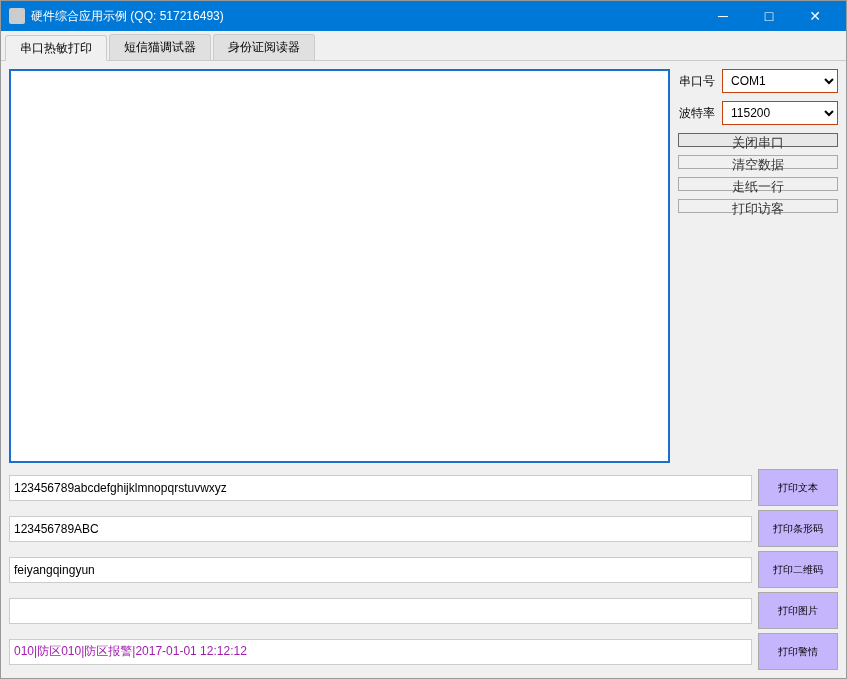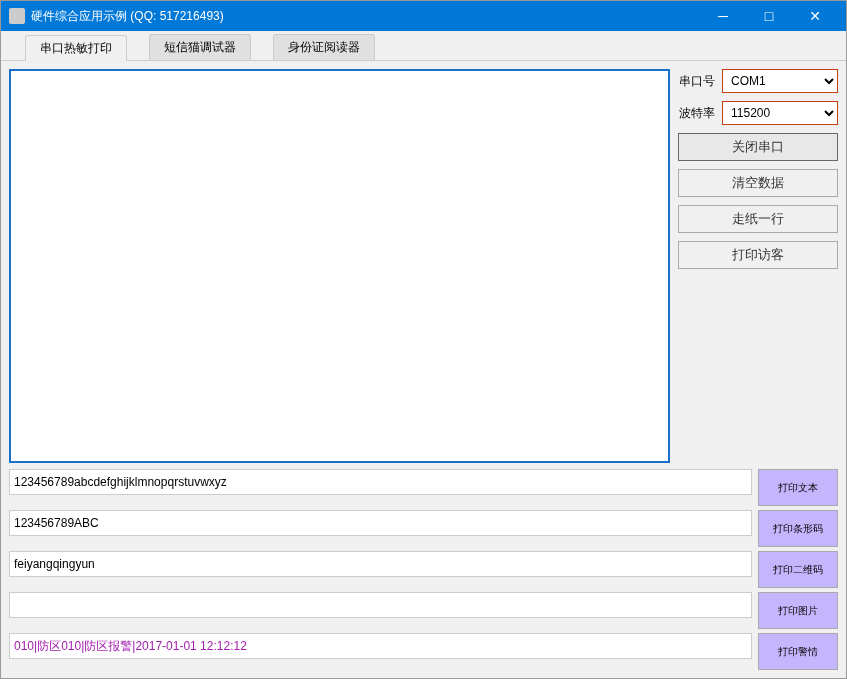--- a/index.html
+++ b/index.html
@@ -80,21 +80,20 @@
       border: 1px solid #ccc;
       border-bottom: none;
       background: #e0e0e0;
       cursor: pointer;
       font-size: 12px;
       margin-right: 2px;
       border-radius: 3px 3px 0 0;
       height: 26px;
       display: flex;
       align-items: center;
-      margin-left: 20px;
     }
 
     .tab.active {
       background: #f0f0f0;
       border-bottom: 1px solid #f0f0f0;
       z-index: 1;
       margin-bottom: -1px;
     }
 
     
@@ -149,21 +148,21 @@
       height: 24px;
       font-size: 12px;
       border: 1px solid #c2410c;
       background: white;
       padding: 0 4px;
       font-family: inherit;
     }
 
     .panel-btn {
       width: 100%;
-      height: 28px;
+      height: 14px;
       background: #f0f0f0;
       border: 1px solid #aaa;
       font-size: 13px;
       font-family: inherit;
       cursor: pointer;
       color: #333;
     }
     .panel-btn.active-btn {
       background: #e8e8e8;
       border: 1px solid #666;
@@ -173,21 +172,21 @@
     .bottom-section {
       display: flex;
       flex-direction: column;
       gap: 4px;
       flex-shrink: 0;
     }
 
     .input-row {
       display: flex;
       gap: 6px;
-      align-items: flex-start;
+      align-items: center;
     }
 
     .text-input {
       flex: 1;
       height: 26px;
       border: 1px solid #ccc;
       padding: 0 4px;
       font-size: 12px;
       font-family: inherit;
       background: white;

